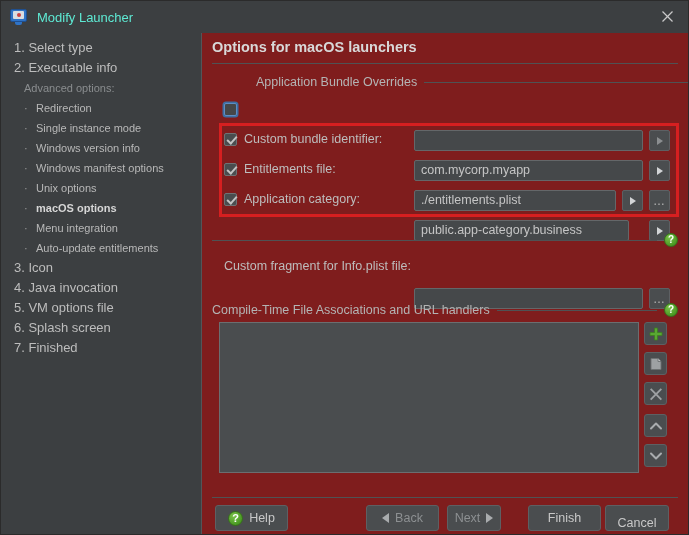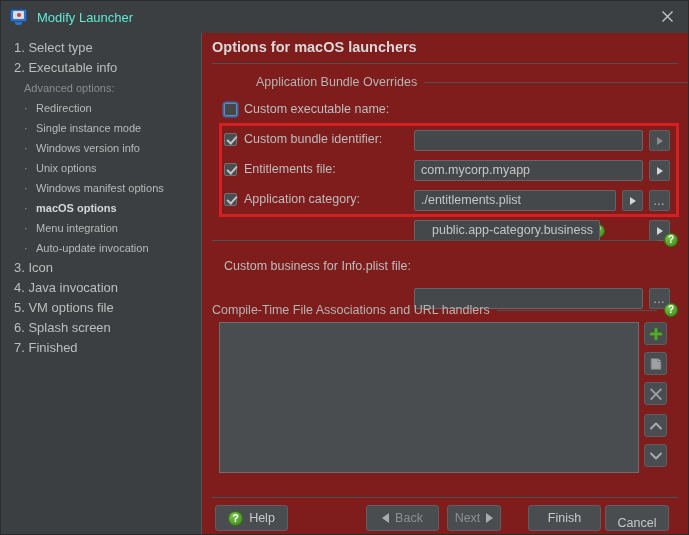--- a/index.html
+++ b/index.html
@@ -357,33 +357,33 @@
     <div class="sb-item sub">
       <span class="bullet">·</span><span class="lbl">Redirection</span>
     </div>
     <div class="sb-item sub">
       <span class="bullet">·</span><span class="lbl">Single instance mode</span>
     </div>
     <div class="sb-item sub">
       <span class="bullet">·</span><span class="lbl">Windows version info</span>
     </div>
     <div class="sb-item sub">
+      <span class="bullet">·</span><span class="lbl">Windows manifest options</span>
+    </div>
+    <div class="sb-item sub">
       <span class="bullet">·</span><span class="lbl">Unix options</span>
-    </div>
-    <div class="sb-item sub">
-      <span class="bullet">·</span><span class="lbl">Windows manifest options</span>
     </div>
     <div class="sb-item sub selected">
       <span class="bullet">·</span><span class="lbl">macOS options</span>
     </div>
     <div class="sb-item sub">
       <span class="bullet">·</span><span class="lbl">Menu integration</span>
     </div>
     <div class="sb-item sub">
-      <span class="bullet">·</span><span class="lbl">Auto-update invocation</span>
+      <span class="bullet">·</span><span class="lbl">Auto-update entitlements</span>
     </div>
 
     <div class="sb-item">
       <span class="lbl">3. Icon</span>
     </div>
     <div class="sb-item">
       <span class="lbl">4. Java invocation</span>
     </div>
     <div class="sb-item">
       <span class="lbl">5. VM options file</span>
@@ -402,21 +402,20 @@
     <div class="page-title">Options for macOS launchers</div>
     <div class="title-rule"></div>
 
     <div class="group" style="top:42px;margin-left:44px;">
       <span class="g-label">Application Bundle Overrides</span>
       <span class="g-line"></span>
     </div>
 
     <div class="row" style="top:65px;">
       <span class="cb focus"></span>
-      <span class="row-label">Custom executable name:</span>
     </div>
     <span class="help-icon" style="position:absolute;left:389px;top:101px;">?</span>
     <div class="field" style="position:absolute;left:212px;top:97px;width:229px;"></div>
     <div class="sqbtn dim" style="position:absolute;left:447px;top:97px;">
       <svg width="9" height="10" viewBox="0 0 9 10">
           <polygon points="2,1 8,5 2,9" fill="#8b8e90"></polygon>
         </svg>
     </div>
 
     <div class="row" style="top:95px;">
@@ -444,36 +443,36 @@
     </div>
     <div class="sqbtn" style="position:absolute;left:447px;top:157px;">
       <span class="dots">…</span>
     </div>
 
     <div class="row" style="top:155px;justify-content:flex-end;">
       <span class="cb checked"></span>
       <span class="row-label">Application category:</span>
     </div>
     <span class="help-icon" style="position:absolute;left:389px;top:191px;">?</span>
-    <div class="field" style="position:absolute;left:212px;top:187px;width:186px;text-align:right;">public.app-category.business</div>
+    <div class="field" style="position:absolute;left:212px;top:187px;width:215px;">public.app-category.business</div>
     <div class="sqbtn" style="position:absolute;left:447px;top:187px;">
       <svg width="9" height="10" viewBox="0 0 9 10">
           <polygon points="2,1 8,5 2,9" fill="#d2d4d6"></polygon>
         </svg>
     </div>
 
     <div class="redbox" style="left:17px;top:90px;width:460px;height:94px;"></div>
 
     <div class="group" style="top:200px;">
       <span class="g-line"></span>
       <span class="help-icon g-help">?</span>
     </div>
 
     <div class="row" style="top:222px;">
-      <span class="row-label plain">Custom business for Info.plist file:</span>
+      <span class="row-label plain">Custom fragment for Info.plist file:</span>
     </div>
     <div class="field" style="position:absolute;left:212px;top:255px;width:229px;"></div>
     <div class="sqbtn" style="position:absolute;left:447px;top:255px;">
       <span class="dots">…</span>
     </div>
 
     <div class="group" style="top:270px;">
       <span class="g-label">Compile-Time File Associations and URL handlers</span>
       <span class="g-line"></span>
       <span class="help-icon g-help">?</span>

